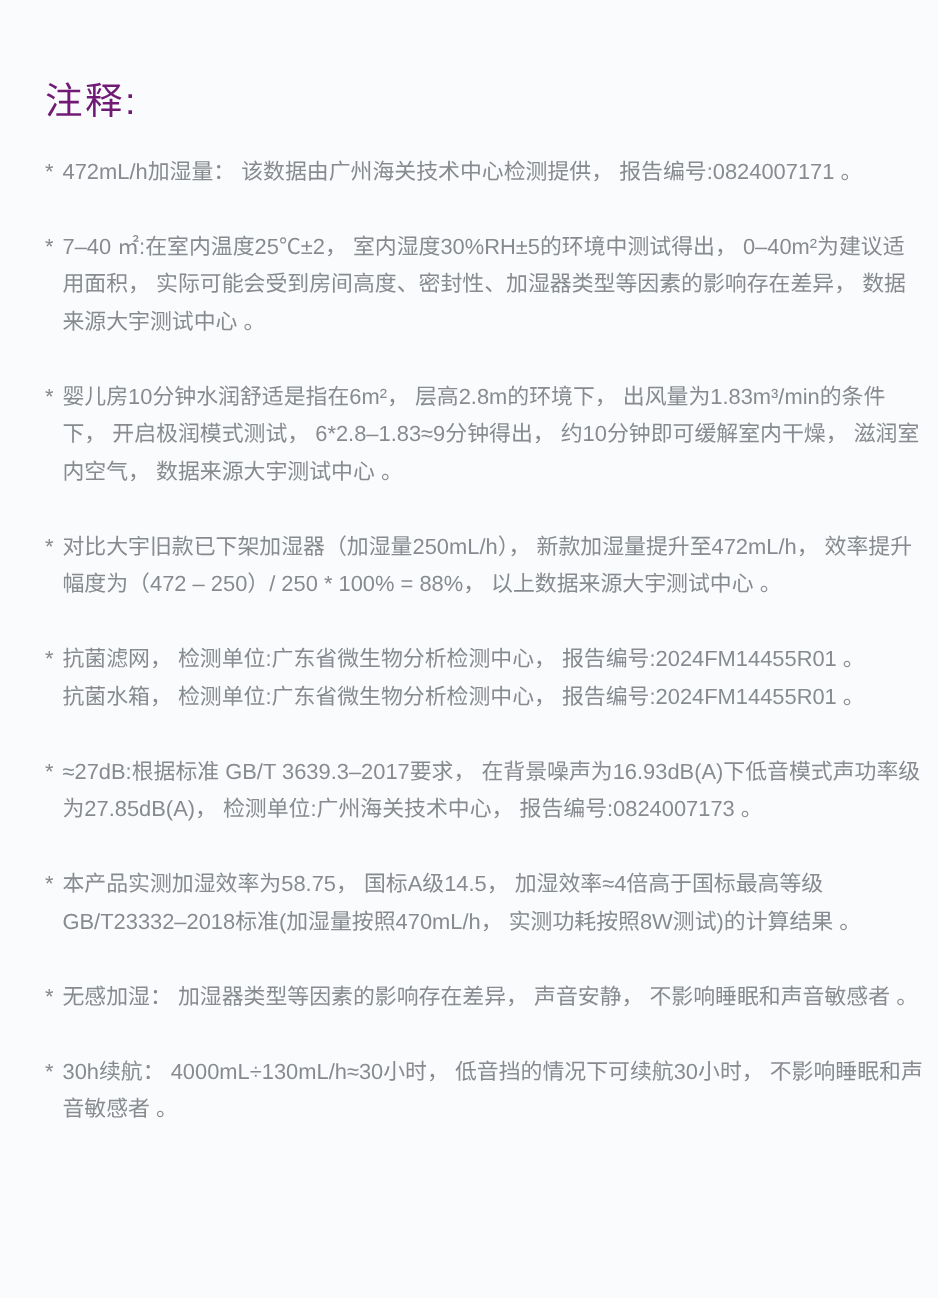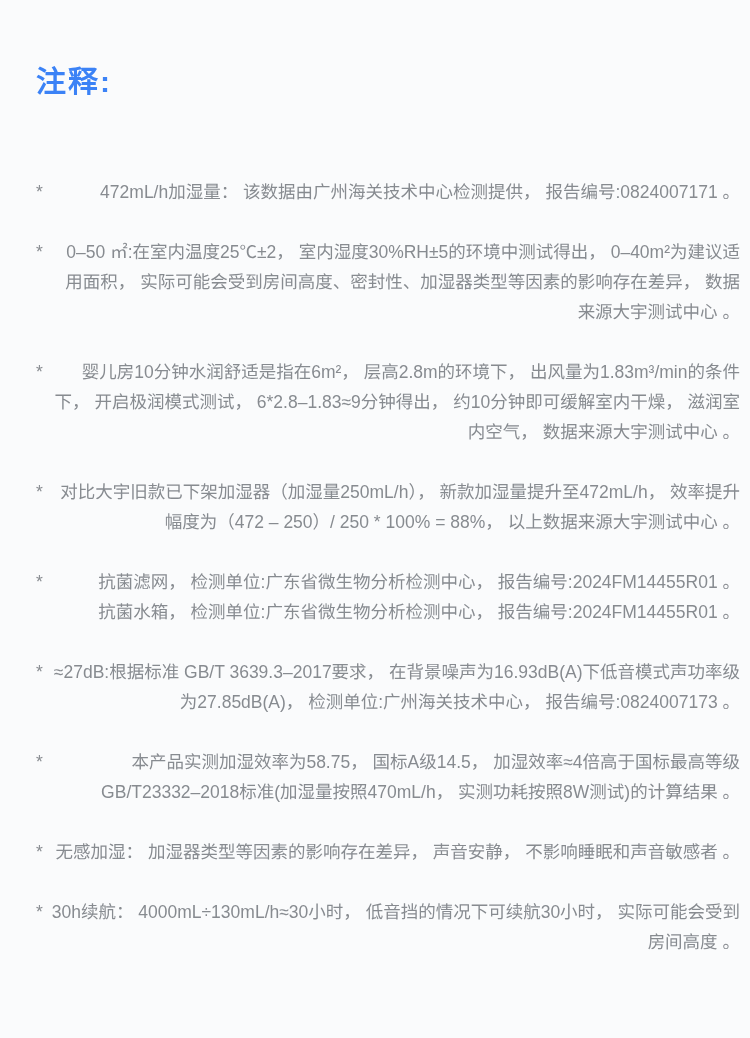--- a/index.html
+++ b/index.html
@@ -12,64 +12,63 @@
     background: #fafbfc;
     overflow: hidden;
     font-family: "Liberation Sans", sans-serif;
   }
   .container {
     box-sizing: border-box;
     width: 750px;
     padding: 64px 10px 0 36px;
   }
   .page-title {
-    margin: 0 0 77px 0;
+    margin: 0 0 22px 0;
     font-size: 30px;
     line-height: 36px;
-    font-weight: 700;
+    font-weight: 400;
     letter-spacing: 2px;
-    color: #3b82f6;
+    color: #701a75;
   }
   .note {
     display: flex;
     align-items: flex-start;
     margin: 0 0 30px 0;
     color: #878b90;
     font-size: 17.5px;
     line-height: 30px;
   }
   .note-marker {
     flex: 0 0 14px;
     width: 14px;
     color: #878b90;
   }
   .note-text {
     margin: 0;
     flex: 1 1 auto;
     max-width: 690px;
     white-space: pre-wrap;
     overflow-wrap: break-word;
-    text-align: right;
   }
 </style>
 </head>
 <body>
 
 <div class="container">
   <h1 class="page-title">注释:</h1>
 
   <div class="notes-list">
     <div class="note">
       <span class="note-marker">*</span>
       <p class="note-text">472mL/h加湿量： 该数据由广州海关技术中心检测提供， 报告编号:0824007171 。</p>
     </div>
 
     <div class="note">
       <span class="note-marker">*</span>
-      <p class="note-text">0–50 ㎡:在室内温度25℃±2， 室内湿度30%RH±5的环境中测试得出， 0–40m²为建议适用面积， 实际可能会受到房间高度、密封性、加湿器类型等因素的影响存在差异， 数据来源大宇测试中心 。</p>
+      <p class="note-text">7–40 ㎡:在室内温度25℃±2， 室内湿度30%RH±5的环境中测试得出， 0–40m²为建议适用面积， 实际可能会受到房间高度、密封性、加湿器类型等因素的影响存在差异， 数据来源大宇测试中心 。</p>
     </div>
 
     <div class="note">
       <span class="note-marker">*</span>
       <p class="note-text">婴儿房10分钟水润舒适是指在6m²， 层高2.8m的环境下， 出风量为1.83m³/min的条件下， 开启极润模式测试， 6*2.8–1.83≈9分钟得出， 约10分钟即可缓解室内干燥， 滋润室内空气， 数据来源大宇测试中心 。</p>
     </div>
 
     <div class="note">
       <span class="note-marker">*</span>
       <p class="note-text">对比大宇旧款已下架加湿器（加湿量250mL/h）， 新款加湿量提升至472mL/h， 效率提升幅度为（472 – 250）/ 250 * 100% = 88%， 以上数据来源大宇测试中心 。</p>
@@ -91,16 +90,16 @@
       <p class="note-text">本产品实测加湿效率为58.75， 国标A级14.5， 加湿效率≈4倍高于国标最高等级 GB/T23332–2018标准(加湿量按照470mL/h， 实测功耗按照8W测试)的计算结果 。</p>
     </div>
 
     <div class="note">
       <span class="note-marker">*</span>
       <p class="note-text">无感加湿： 加湿器类型等因素的影响存在差异， 声音安静， 不影响睡眠和声音敏感者 。</p>
     </div>
 
     <div class="note">
       <span class="note-marker">*</span>
-      <p class="note-text">30h续航： 4000mL÷130mL/h≈30小时， 低音挡的情况下可续航30小时， 实际可能会受到房间高度 。</p>
+      <p class="note-text">30h续航： 4000mL÷130mL/h≈30小时， 低音挡的情况下可续航30小时， 不影响睡眠和声音敏感者 。</p>
     </div>
   </div>
 </div>
 
 </body></html>

